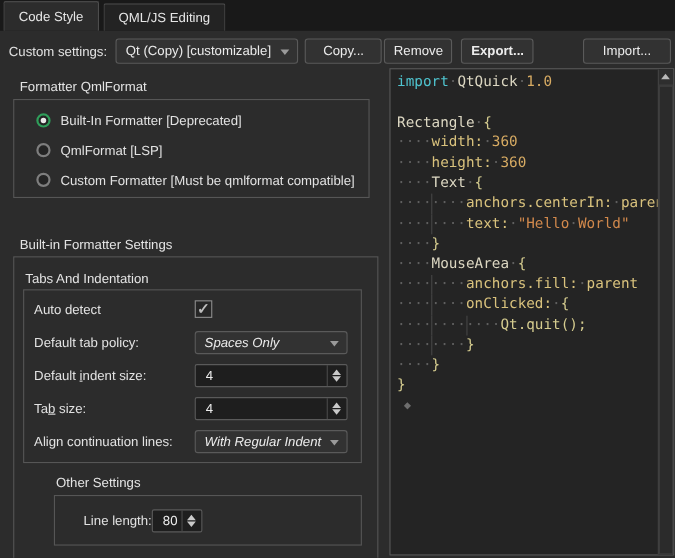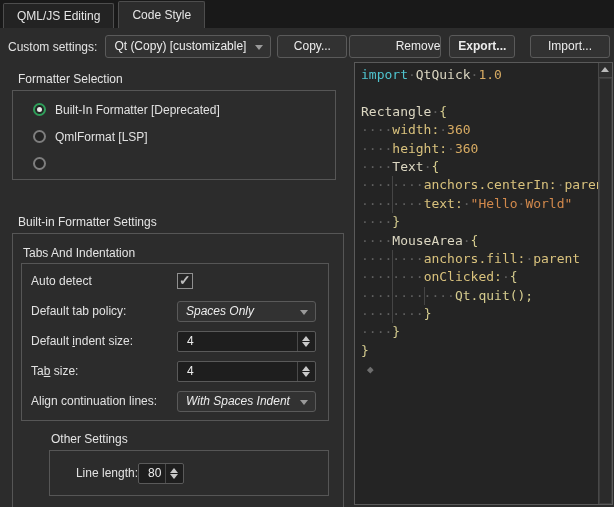--- a/index.html
+++ b/index.html
@@ -92,49 +92,50 @@
   .sb-btn{position:absolute;top:0;left:0;right:0;height:14px;background:#2e2e2e;
     border-bottom:1px solid #484848;}
   .sb-btn .tri-up{left:2px;top:4px;border-bottom-color:#b9b9b9;}
   .sb-handle{position:absolute;top:15px;left:0;right:0;bottom:0;background:#2b2b2b;
     border:1px solid #3c3c3c;box-sizing:border-box;}
 </style>
 </head>
 <body>
 
 <div class="tabbar">
+  <div class="tab active">Code Style</div>
   <div class="tab">QML/JS Editing</div>
-  <div class="tab active">Code Style</div>
 </div>
 
 <div class="toolbar">
   <span class="lbl">Custom settings:</span>
   <div class="combo scheme-combo">
     <span>Qt (Copy) [customizable]</span>
     <span class="arr"></span>
   </div>
   <div class="btn" style="width:70px;margin-left:6px;">Copy...</div>
-  <div class="btn" style="width:92px;margin-left:2px;text-align:right;">Remove</div>
+  <div class="btn" style="width:62px;margin-left:2px;">Remove</div>
   <div class="btn" style="width:66px;margin-left:8px;font-weight:bold;">Export...</div>
   <div class="btn" style="width:80px;margin-left:auto;margin-right:2px;">Import...</div>
 </div>
 
 <div class="fs-group">
-  <div class="group-title">Formatter Selection</div>
+  <div class="group-title">Formatter QmlFormat</div>
   <div class="group-body">
     <div class="radio-row">
       <span class="radio on"></span>
       <span>Built-In Formatter [Deprecated]</span>
     </div>
     <div class="radio-row">
       <span class="radio"></span>
       <span>QmlFormat [LSP]</span>
     </div>
     <div class="radio-row">
       <span class="radio"></span>
+      <span>Custom Formatter [Must be qmlformat compatible]</span>
     </div>
   </div>
 </div>
 
 <div class="bf-group">
   <div class="group-title">Built-in Formatter Settings</div>
   <div class="group-body">
 
     <div class="sub-group">
       <div class="group-title">Tabs And Indentation</div>
@@ -180,21 +181,21 @@
                 <span class="tri-dn"></span>
               </span>
             </div>
           </div>
         </div>
 
         <div class="form-row">
           <span class="flbl"><span>Align continuation lines:</span><u></u><span></span></span>
           <div class="fctl">
             <div class="combo">
-              <span>With Spaces Indent</span>
+              <span>With Regular Indent</span>
               <span class="arr" style="top:8px;"></span>
             </div>
           </div>
         </div>
 
       </div>
     </div>
 
     <div class="other-group">
       <div class="group-title" style="padding-left:2px;">Other Settings</div>

